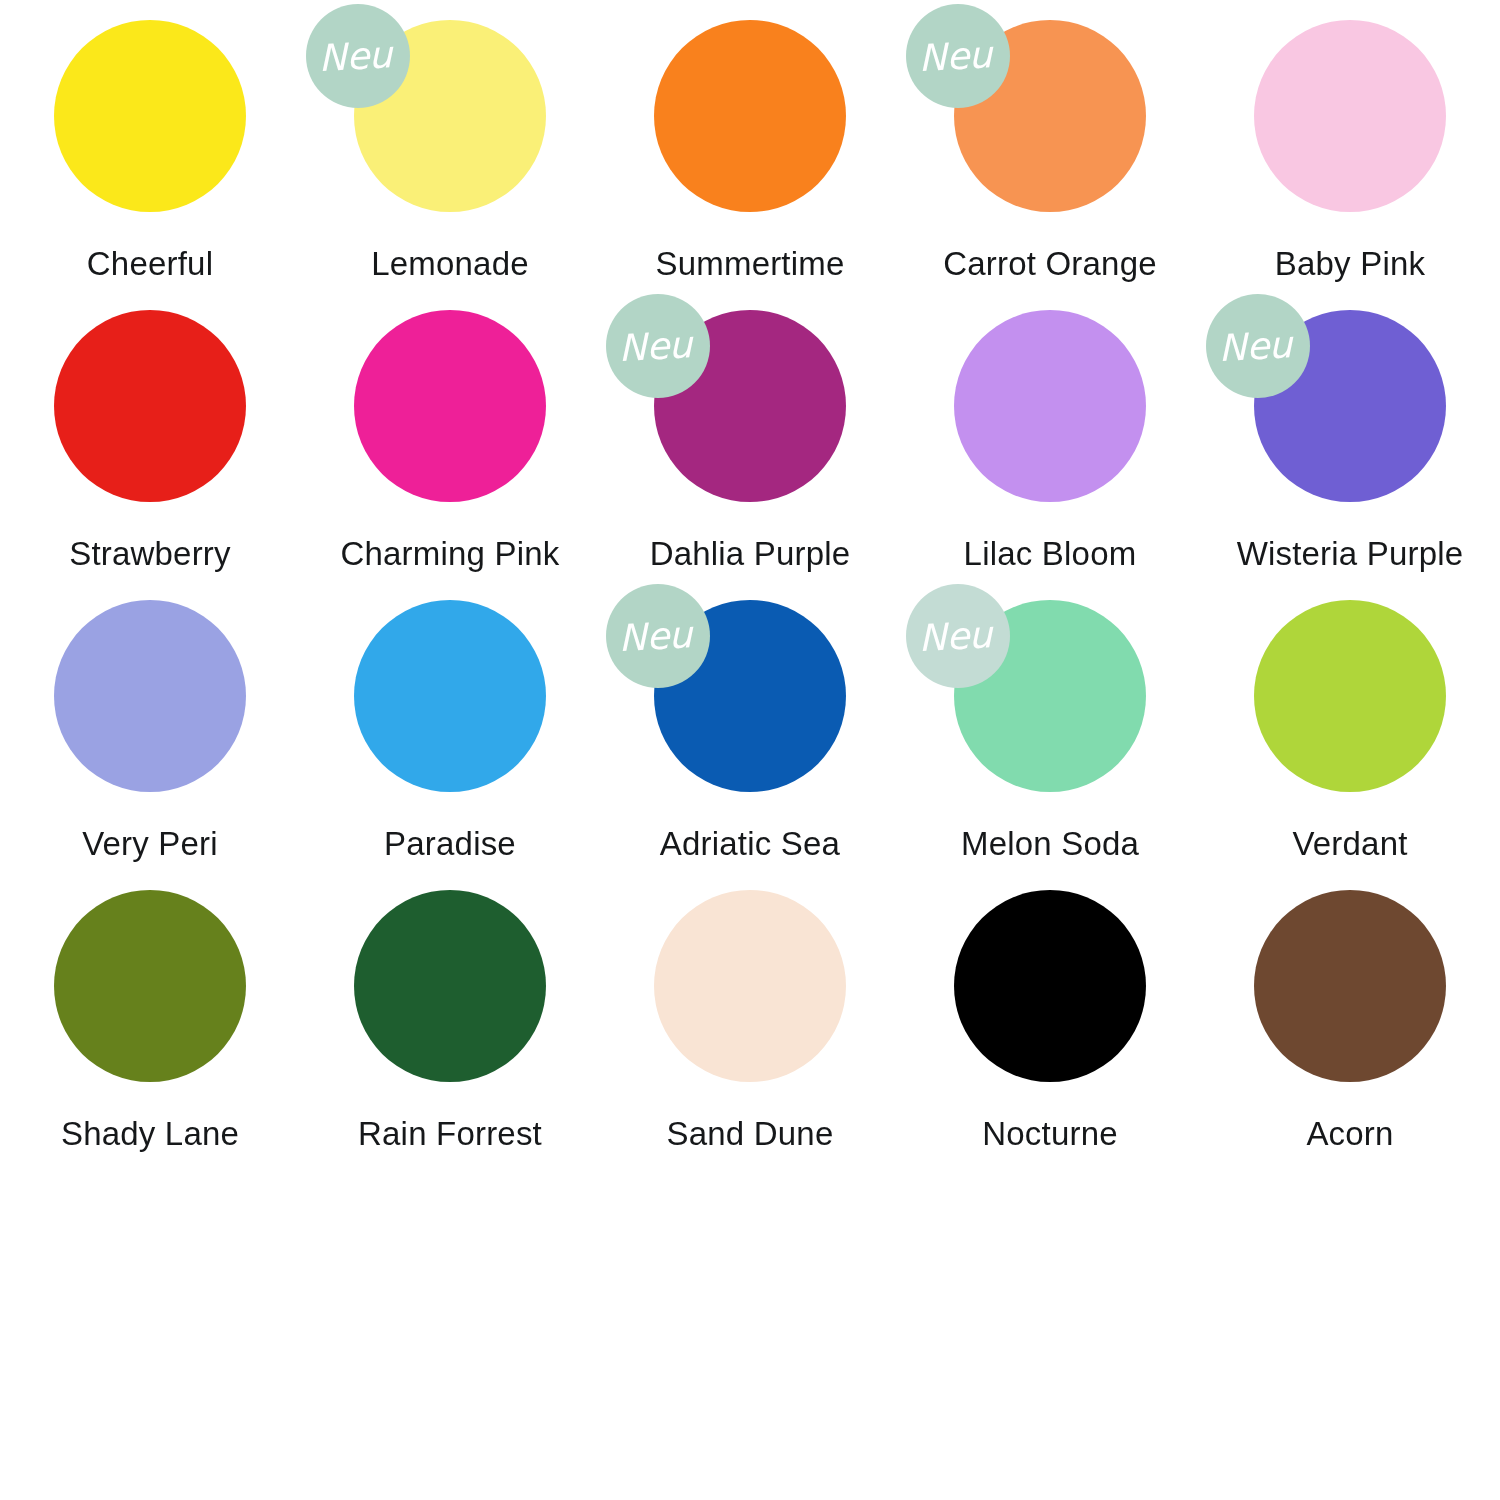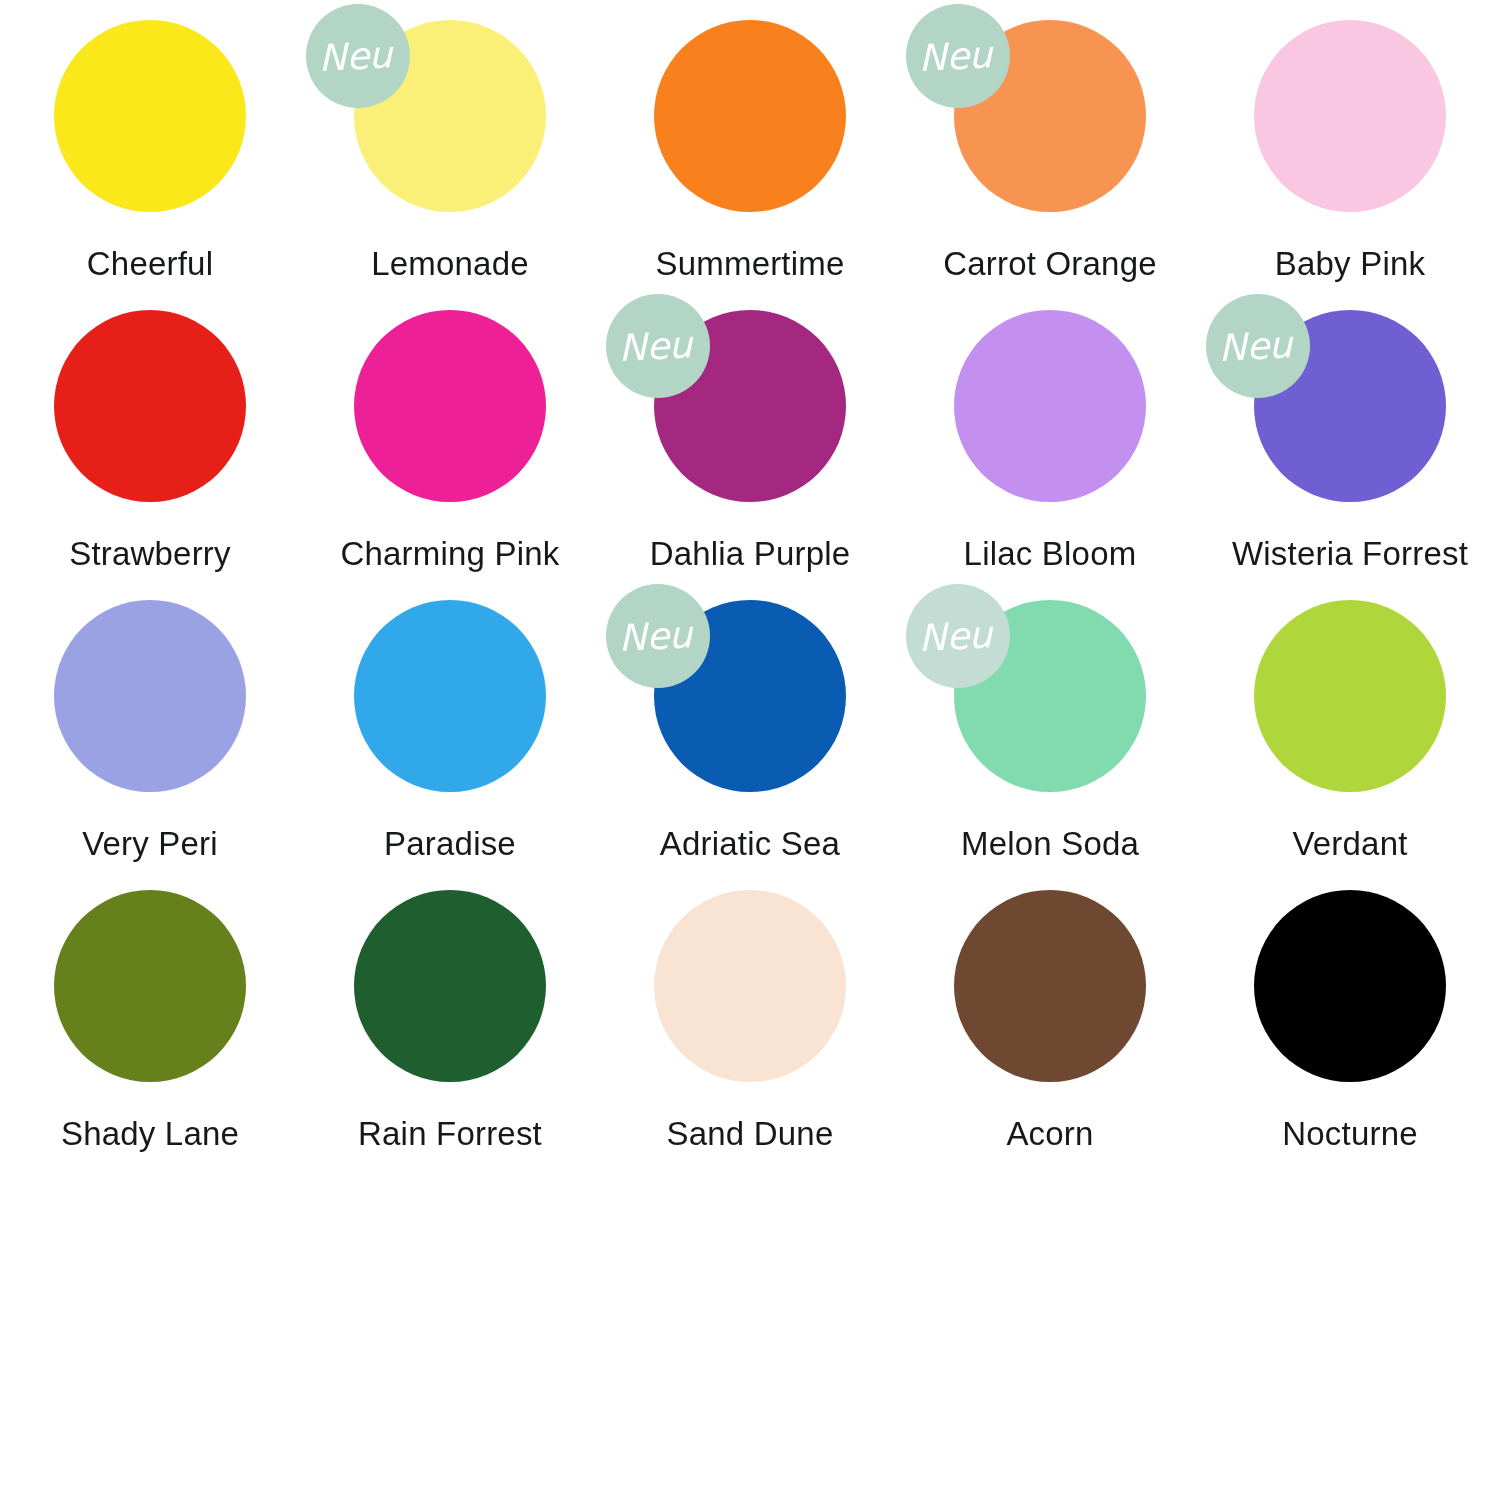--- a/index.html
+++ b/index.html
@@ -151,21 +151,21 @@
       </div>
       <div class="swatch-label">Lilac Bloom</div>
     </div>
     <div class="swatch-cell">
       <div class="swatch-circle-wrap">
         <div class="swatch-circle" title="#6f5fd3" style="background-color: rgb(111, 95, 211);"></div>
         <div class="neu-badge">
           <span class="neu-badge-text">Neu</span>
         </div>
       </div>
-      <div class="swatch-label">Wisteria Forrest</div>
+      <div class="swatch-label">Wisteria Purple</div>
     </div>
     <div class="swatch-cell">
       <div class="swatch-circle-wrap">
         <div class="swatch-circle" title="#9aa2e3" style="background-color: rgb(154, 162, 227);"></div>
       </div>
       <div class="swatch-label">Very Peri</div>
     </div>
     <div class="swatch-cell">
       <div class="swatch-circle-wrap">
         <div class="swatch-circle" title="#31a8ea" style="background-color: rgb(49, 168, 234);"></div>
@@ -209,26 +209,26 @@
       <div class="swatch-label">Rain Forrest</div>
     </div>
     <div class="swatch-cell">
       <div class="swatch-circle-wrap">
         <div class="swatch-circle" title="#f9e4d4" style="background-color: rgb(249, 228, 212);"></div>
       </div>
       <div class="swatch-label">Sand Dune</div>
     </div>
     <div class="swatch-cell">
       <div class="swatch-circle-wrap">
+        <div class="swatch-circle" title="#000000" style="background-color: rgb(0, 0, 0);"></div>
+      </div>
+      <div class="swatch-label">Nocturne</div>
+    </div>
+    <div class="swatch-cell">
+      <div class="swatch-circle-wrap">
         <div class="swatch-circle" title="#6e4830" style="background-color: rgb(110, 72, 48);"></div>
       </div>
       <div class="swatch-label">Acorn</div>
-    </div>
-    <div class="swatch-cell">
-      <div class="swatch-circle-wrap">
-        <div class="swatch-circle" title="#000000" style="background-color: rgb(0, 0, 0);"></div>
-      </div>
-      <div class="swatch-label">Nocturne</div>
     </div>
     <div class="swatch-cell empty"></div>
     <div class="swatch-cell empty"></div>
     <div class="swatch-cell empty"></div>
   </div>
 
 </body></html>

